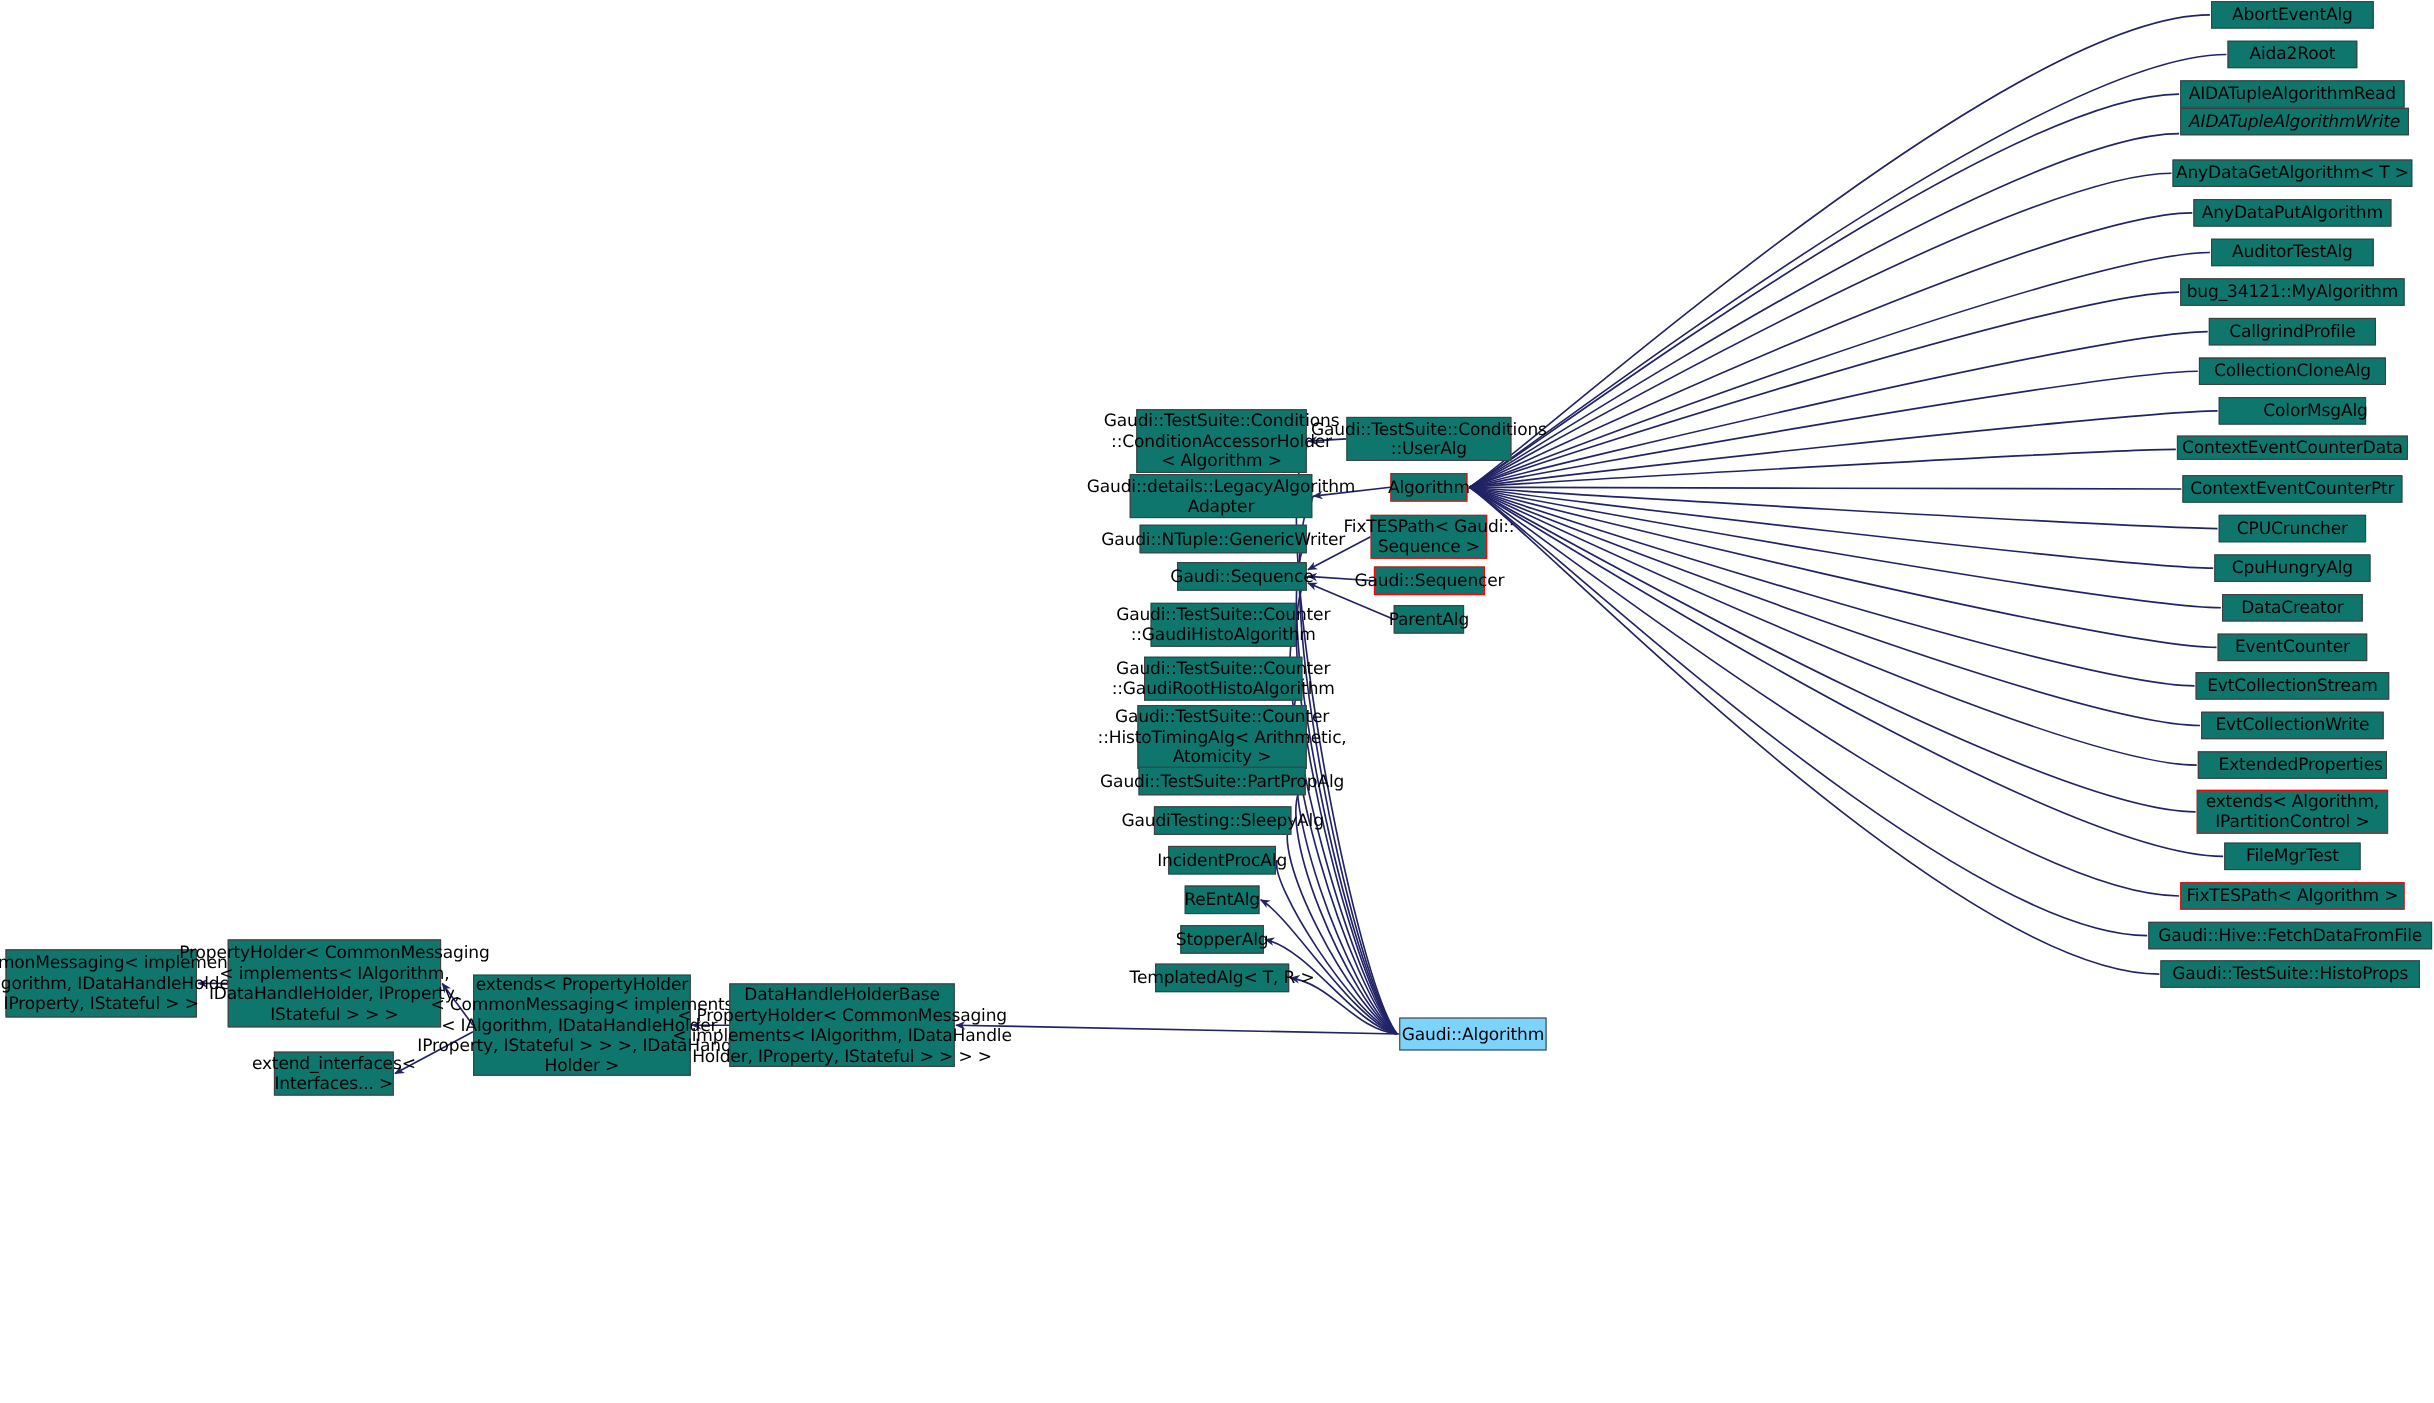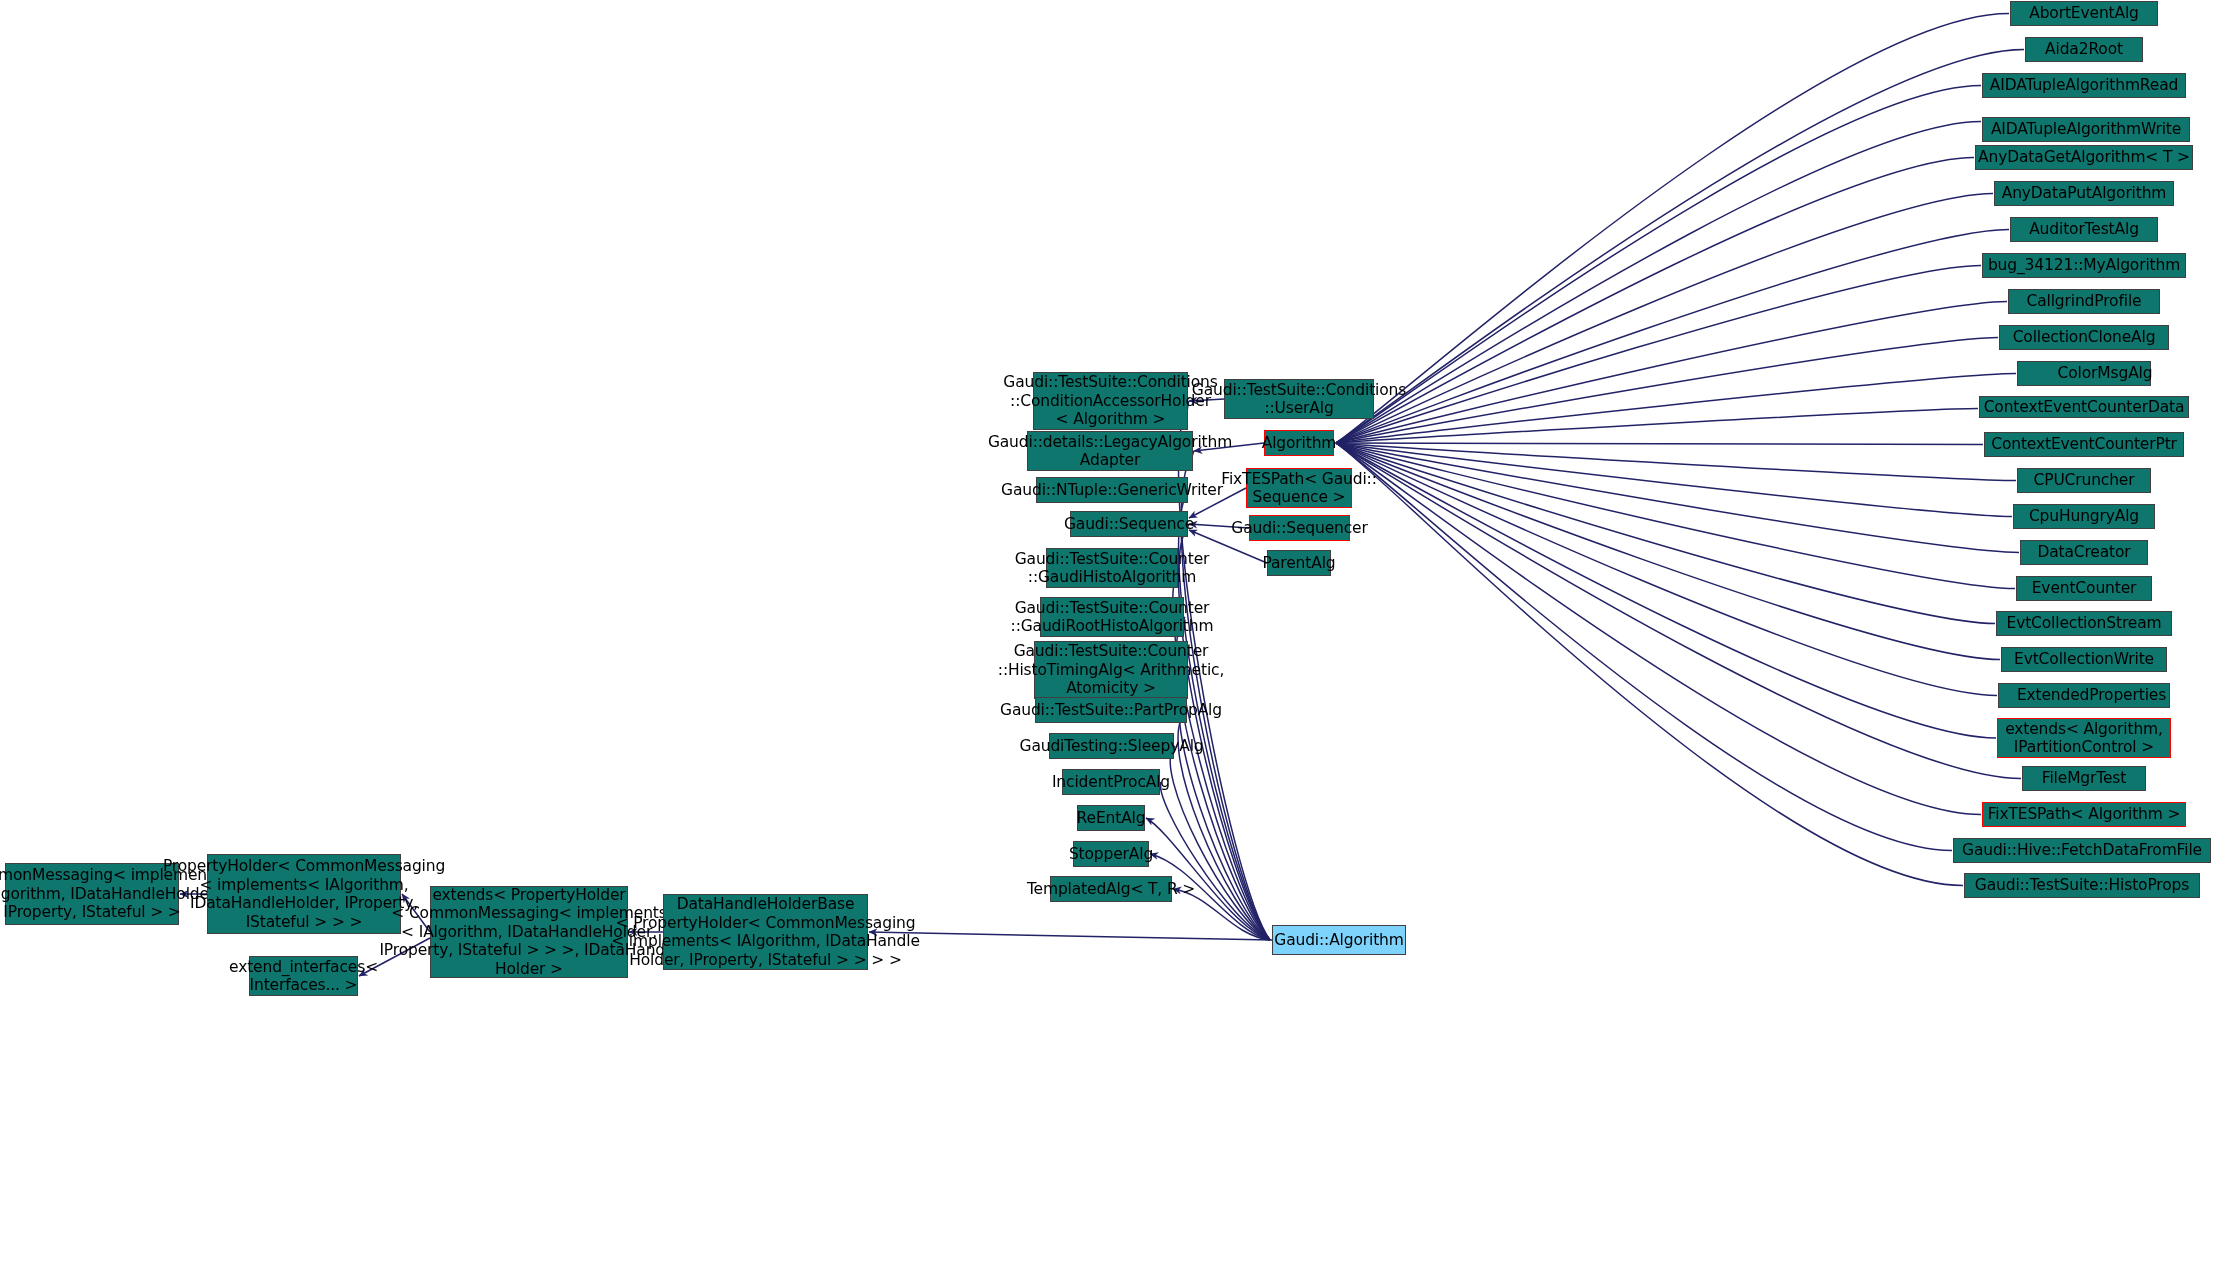--- a/index.html
+++ b/index.html
@@ -143,21 +143,21 @@
     <div class="node" style="left: 1224px; top: 379px; width: 150px; height: 40px;"><span>Gaudi::TestSuite::Conditions
 ::UserAlg</span></div>
     <div class="node red" style="left: 1264px; top: 430px; width: 70px; height: 26px;"><span>Algorithm</span></div>
     <div class="node red" style="left: 1246px; top: 468px; width: 106px; height: 40px;"><span>FixTESPath&lt; Gaudi::
 Sequence &gt;</span></div>
     <div class="node red" style="left: 1249px; top: 515px; width: 101px; height: 26px;"><span>Gaudi::Sequencer</span></div>
     <div class="node" style="left: 1267px; top: 550px; width: 64px; height: 26px;"><span>ParentAlg</span></div>
     <div class="node" style="left: 2010px; top: 1px; width: 148px; height: 25px;"><span>AbortEventAlg</span></div>
     <div class="node" style="left: 2025px; top: 37px; width: 118px; height: 25px;"><span>Aida2Root</span></div>
     <div class="node" style="left: 1982px; top: 73px; width: 204px; height: 25px;"><span>AIDATupleAlgorithmRead</span></div>
-    <div class="node" style="left: 1982px; top: 117px; width: 208px; height: 25px;"><span>AIDATupleAlgorithmWrite</span></div>
+    <div class="node" style="left: 1982px; top: 98px; width: 208px; height: 25px; font-style: italic;"><span>AIDATupleAlgorithmWrite</span></div>
     <div class="node" style="left: 1975px; top: 145px; width: 218px; height: 25px;"><span>AnyDataGetAlgorithm&lt; T &gt;</span></div>
     <div class="node" style="left: 1994px; top: 181px; width: 180px; height: 25px;"><span>AnyDataPutAlgorithm</span></div>
     <div class="node" style="left: 2010px; top: 217px; width: 148px; height: 25px;"><span>AuditorTestAlg</span></div>
     <div class="node" style="left: 1982px; top: 253px; width: 204px; height: 25px;"><span>bug_34121::MyAlgorithm</span></div>
     <div class="node" style="left: 2008px; top: 289px; width: 152px; height: 25px;"><span>CallgrindProfile</span></div>
     <div class="node" style="left: 1999px; top: 325px; width: 170px; height: 25px;"><span>CollectionCloneAlg</span></div>
     <div class="node" style="left: 2017px; top: 361px; width: 134px; height: 25px; padding-left: 42px;"><span>ColorMsgAlg</span></div>
     <div class="node" style="left: 1979px; top: 396px; width: 210px; height: 22px; justify-content: center;"><span>ContextEventCounterData</span></div>
     <div class="node" style="left: 1984px; top: 432px; width: 200px; height: 25px;"><span>ContextEventCounterPtr</span></div>
     <div class="node" style="left: 2017px; top: 468px; width: 134px; height: 25px;"><span>CPUCruncher</span></div>

